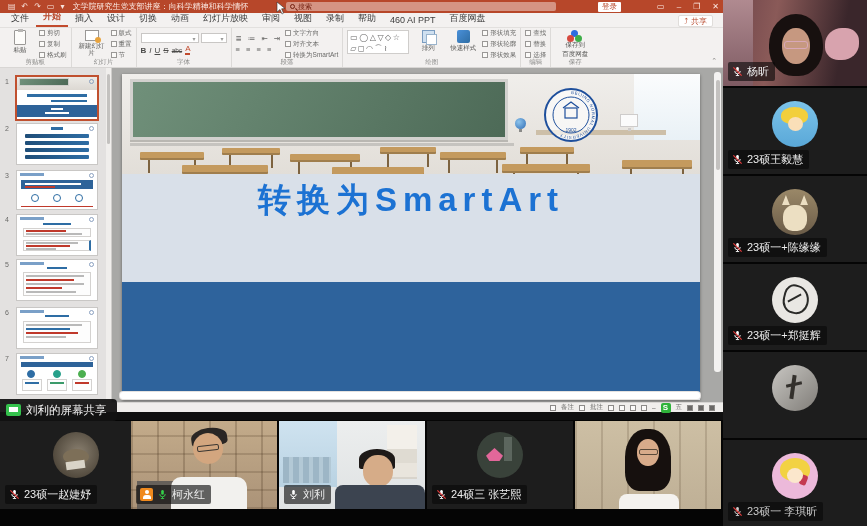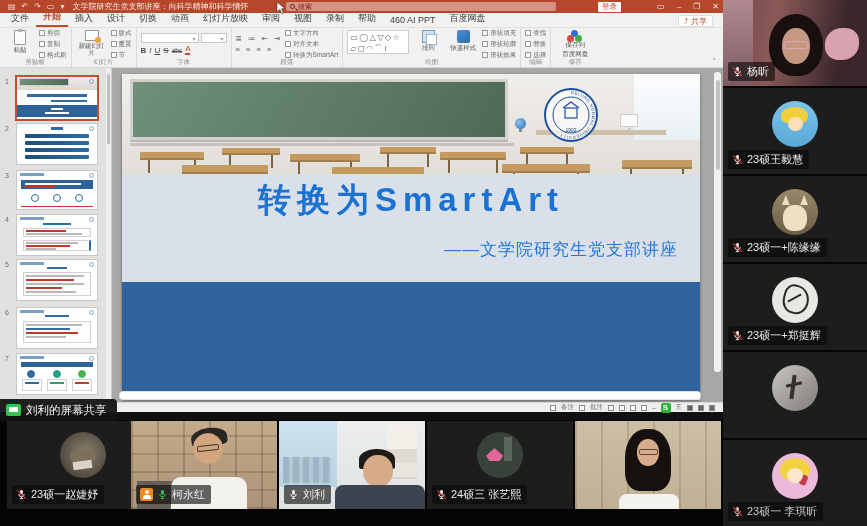--- a/index.html
+++ b/index.html
@@ -538,21 +538,20 @@
                   <path id="sealarc" d="M29 8 a21 21 0 1 1 -0.01 0"></path>
                 </defs>
               <text font-size="4.2" fill="#1e4f9c" letter-spacing="0.6">
                 <textPath href="#sealarc">BEIJING NORMAL UNIVERSITY</textPath>
               </text>
               <rect x="23" y="22" width="12" height="10" fill="none" stroke="#1e4f9c" stroke-width="1.2"></rect>
               <path d="M21 22 L29 16 L37 22" fill="none" stroke="#1e4f9c" stroke-width="1.2"></path>
               <text x="29" y="46" font-size="5" fill="#1e4f9c" text-anchor="middle">1902</text>
             </svg>
             <div class="s-title">转换为SmartArt</div>
-            <div class="s-sub">——文学院研究生党支部讲座</div>
             <div class="band">
             </div>
           </div>
           <div class="vscroll"></div>
           <div class="hscroll"></div>
         </div>
       </div>
 
       <div class="sbar">
         <span class="sq"></span>
@@ -658,21 +657,21 @@
             <line x1="4.2" y1="10.4" x2="7.8" y2="10.4" stroke="#cfcfcf"></line>
             <line x1="1.5" y1="1.5" x2="10.5" y2="10.5" stroke="#e23b3b" stroke-width="1.4"></line>
           </svg>
         <span>23硕一 李琪昕</span>
       </div>
     </div>
   </aside>
 
   <footer>
 
-    <div class="tile" style="left:7px;top:421px;width:152px;height:88px">
+    <div class="tile" style="left:0;top:421px;width:152px;height:88px">
       <div class="av av-zhao" style="top:34px"></div>
       <div class="tag">
         <svg width="11" height="11" viewBox="0 0 12 12">
             <rect x="4.6" y="1" width="2.8" height="5.2" rx="1.4" fill="#fff"></rect>
             <path d="M3 5.5a3 3 0 0 0 6 0" stroke="#fff" fill="none"></path>
             <line x1="6" y1="8.6" x2="6" y2="10" stroke="#fff"></line>
             <line x1="4.2" y1="10.4" x2="7.8" y2="10.4" stroke="#fff"></line>
             <line x1="1.5" y1="1.5" x2="10.5" y2="10.5" stroke="#e23b3b" stroke-width="1.4"></line>
           </svg>
         <span>23硕一赵婕妤</span>

